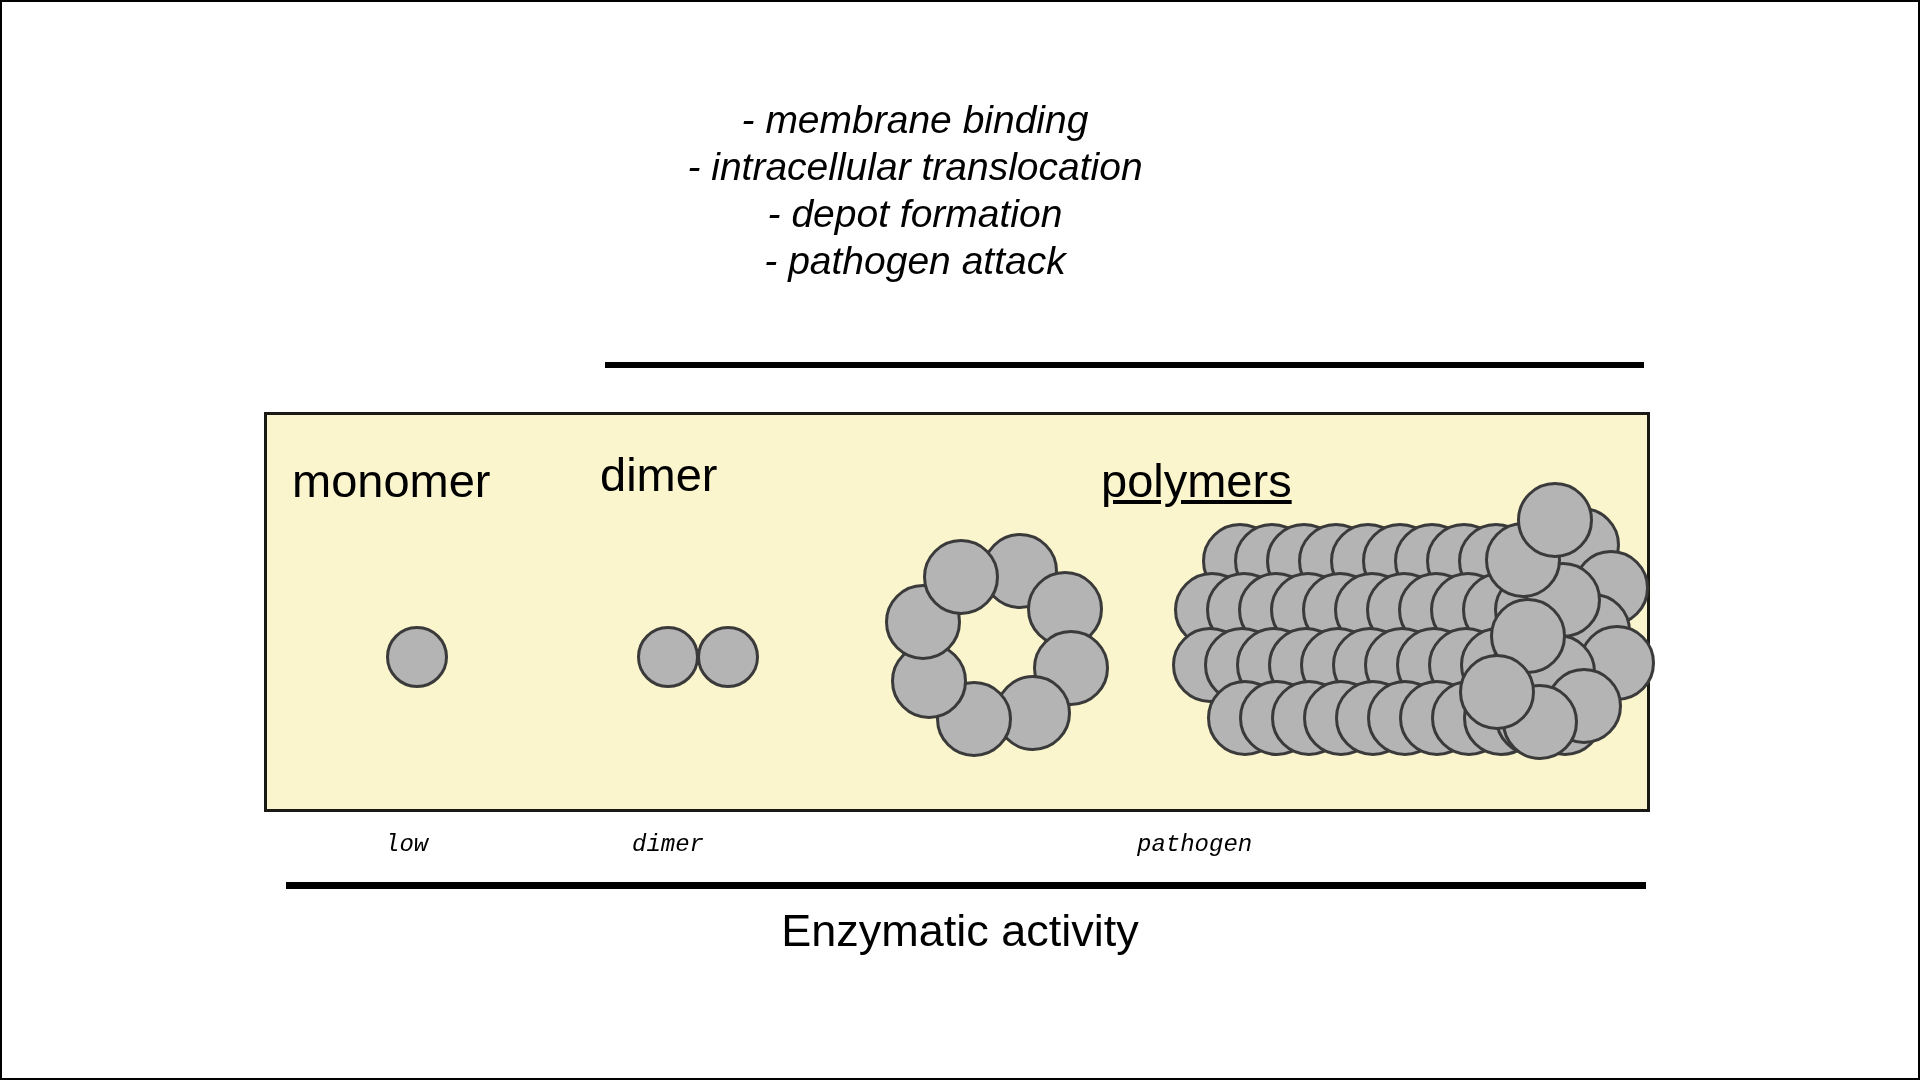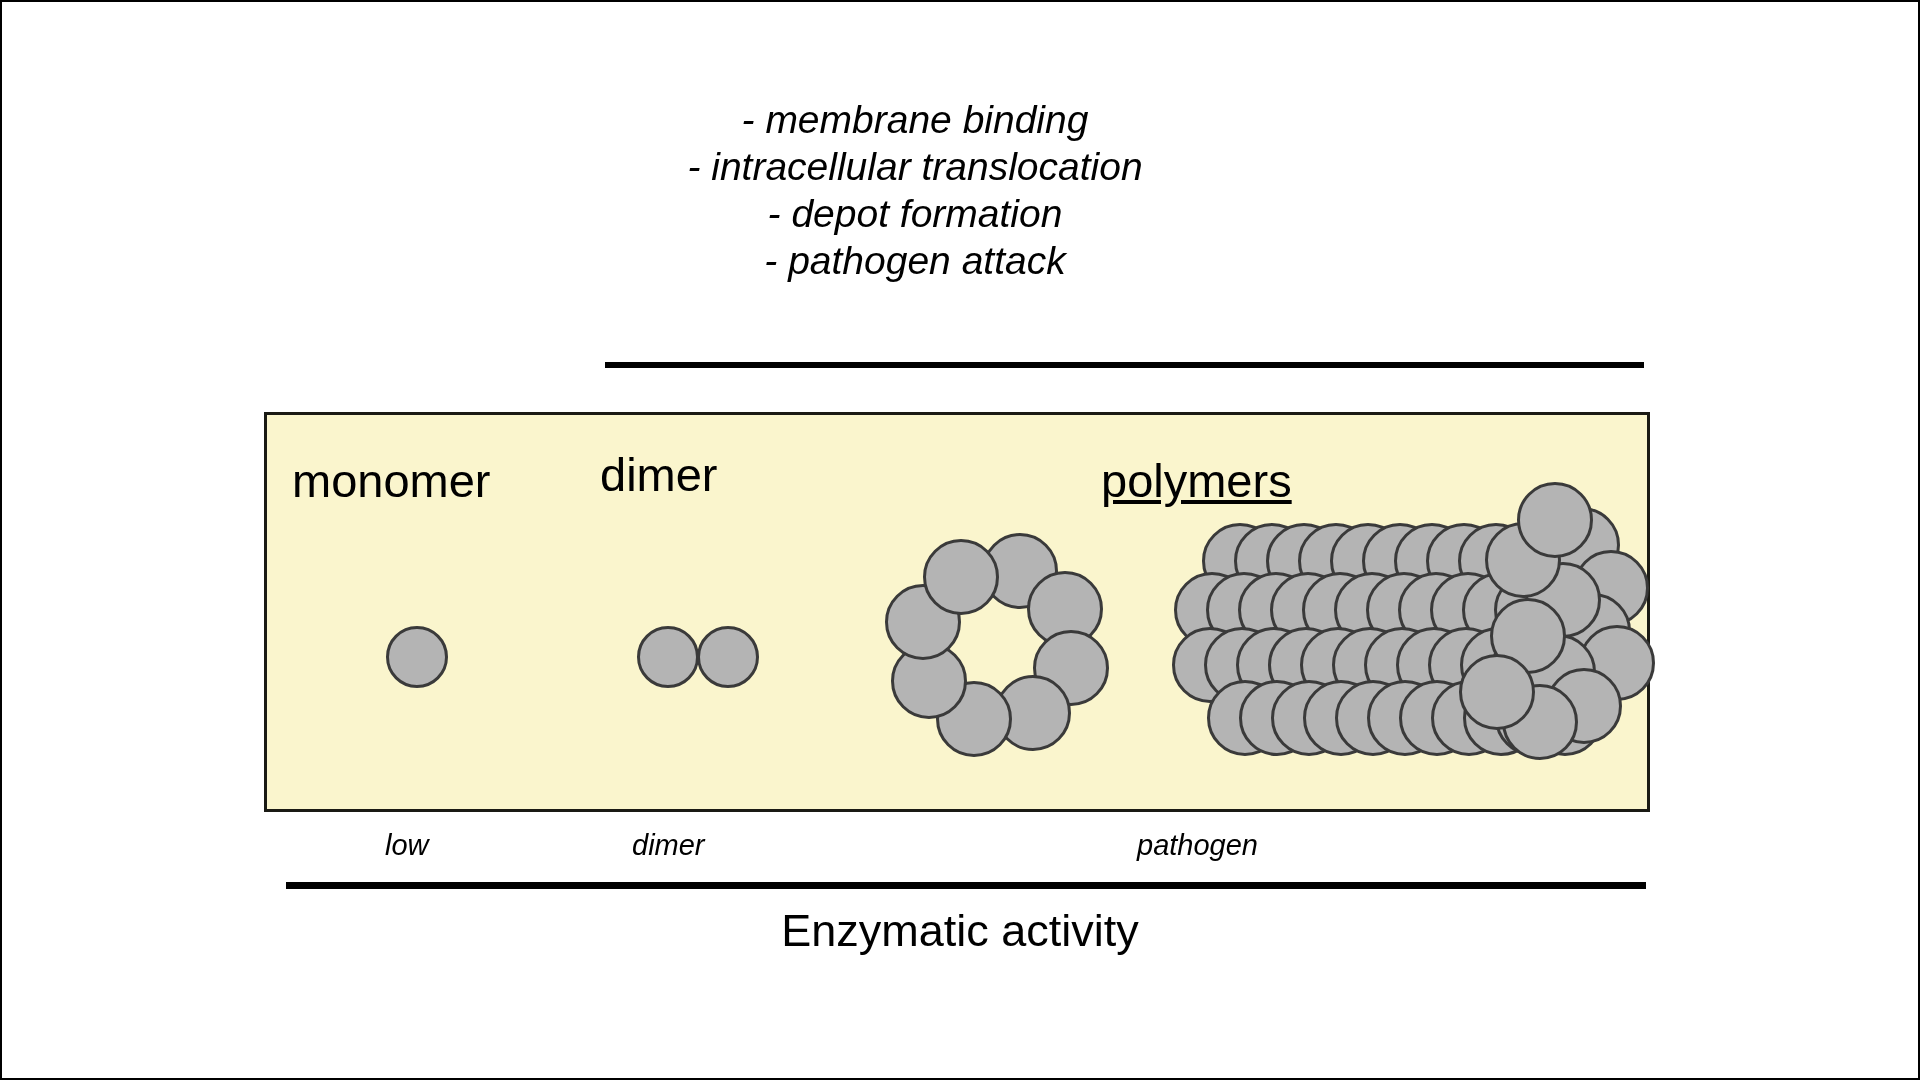--- a/index.html
+++ b/index.html
@@ -109,24 +109,25 @@
     left: 0;
     top: 0;
     width: 1920px;
     height: 1080px;
   }
 
   
   .activity-label {
     position: absolute;
     font-style: italic;
-    font-size: 29px;
+    font-size: 24px;
     line-height: 38px;
     white-space: nowrap;
     color: #000000;
+    font-family: Liberation Mono, monospace;
   }
   #activity-low     { left: 385px; top: 826px; }
   #activity-high    { left: 632px; top: 826px; }
   #activity-biphasic{ left: 1137px; top: 826px; }
 
   #axis-caption {
     position: absolute;
     left: 560px;
     top: 906px;
     width: 800px;

